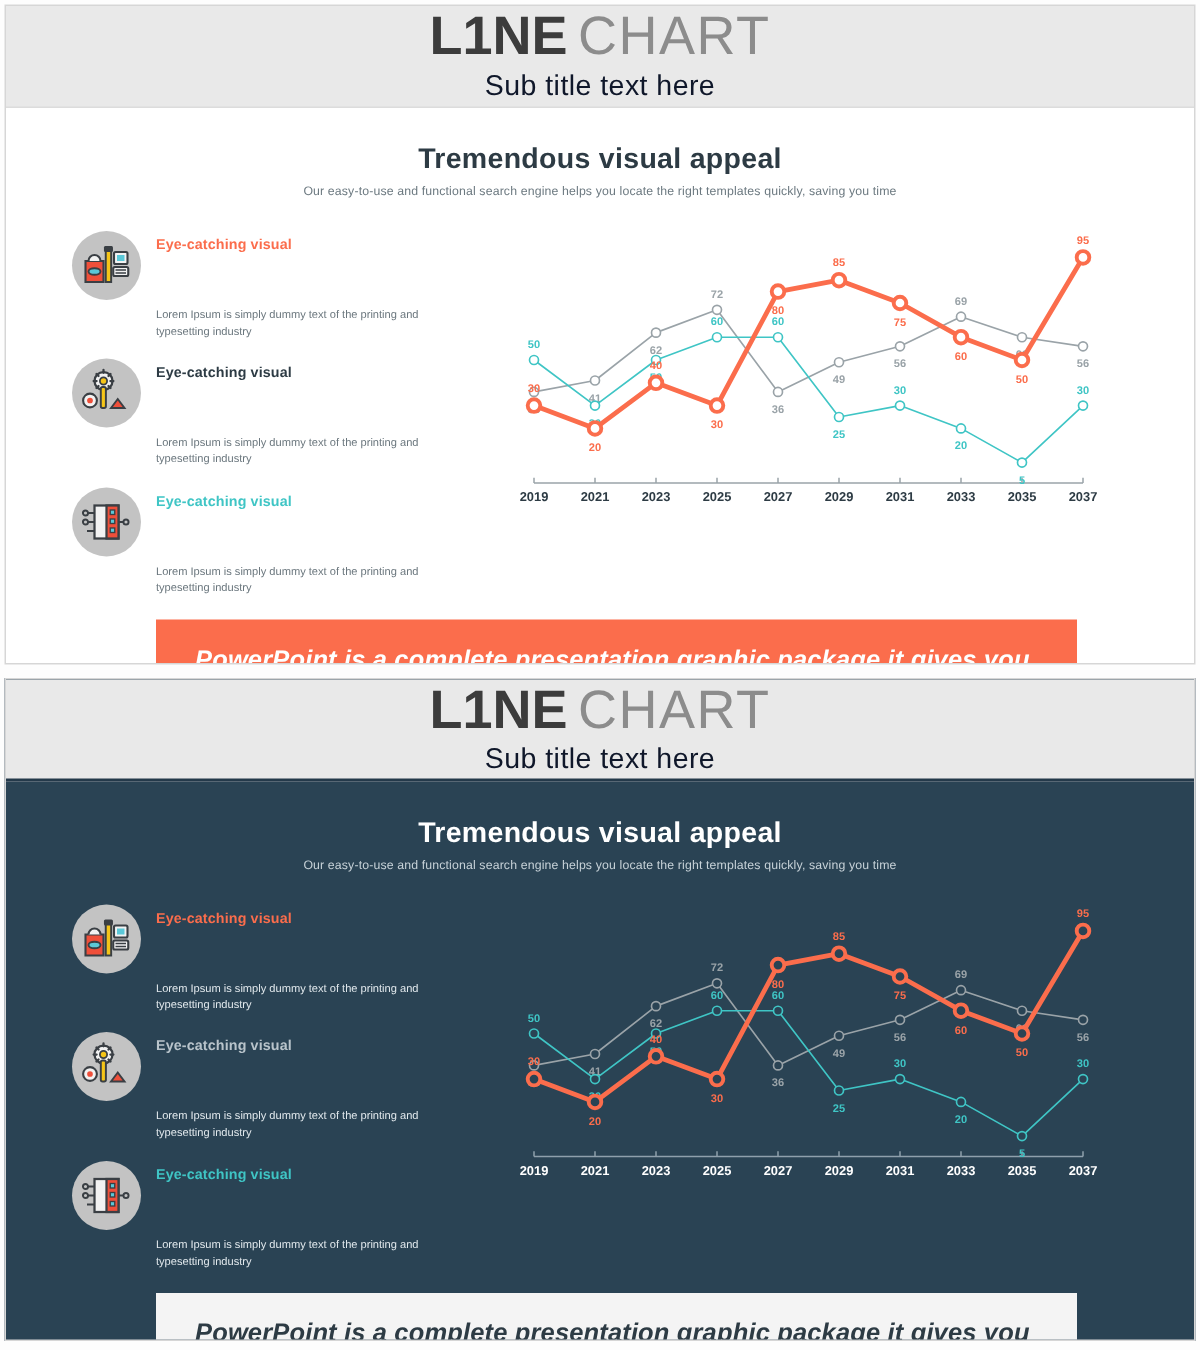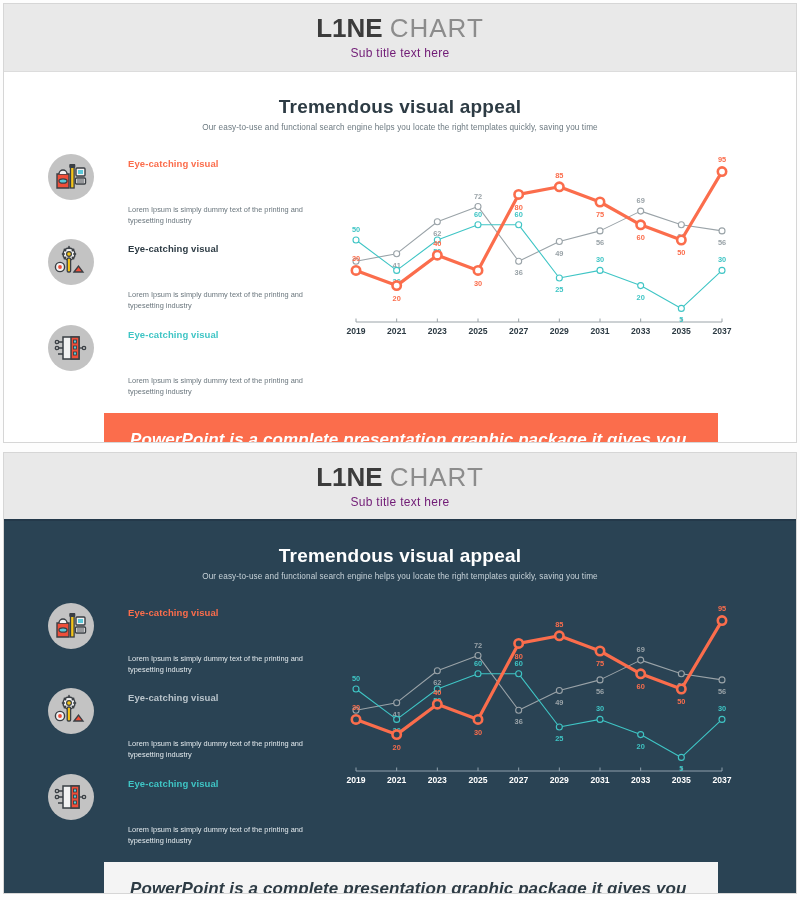--- a/index.html
+++ b/index.html
@@ -31,31 +31,31 @@
     height: 68px;
     background: #e9e9e9;
     display: flex;
     flex-direction: column;
     align-items: center;
     justify-content: center;
     border-bottom: 1px solid #dcdcdc;
   }
   .slide-dark .header { border-bottom: 2px solid #24394a; }
   .brand {
-    font-size: 26px;
+    font-size: 36px;
     letter-spacing: 1px;
     line-height: 1;
     white-space: nowrap;
   }
   .brand .b1 { font-weight: 700; color: #3c3c3c; letter-spacing: 0px; }
   .brand .b2 { font-weight: 400; color: #8c8c8c; margin-left: 7px; }
   .subtitle {
     margin-top: 5px;
-    font-size: 12px;
-    color: #701a75;
+    font-size: 19px;
+    color: #0f172a;
     letter-spacing: .3px;
   }
 
   
   .body { position: relative; padding: 0; }
 
   .heading-wrap { text-align: center; padding-top: 24px; }
   .heading {
     font-size: 19px;
     font-weight: 700;
@@ -73,21 +73,21 @@
 
   
   .content {
     display: flex;
     align-items: flex-start;
     padding: 18px 28px 0 44px;
   }
 
   
   .features { width: 278px; padding-top: 4px; }
-  .feature { display: flex; align-items: flex-start; margin-bottom: 13px; gap: 24px; }
+  .feature { display: flex; align-items: flex-start; margin-bottom: 13px; }
   .feature:last-child { margin-bottom: 0; }
   .ficon {
     flex: 0 0 46px;
     width: 46px; height: 46px;
     border-radius: 50%;
     background: #c3c3c3;
     display: flex; align-items: center; justify-content: center;
     margin-right: 10px;
   }
   .ftext { padding-top: 4px; }

